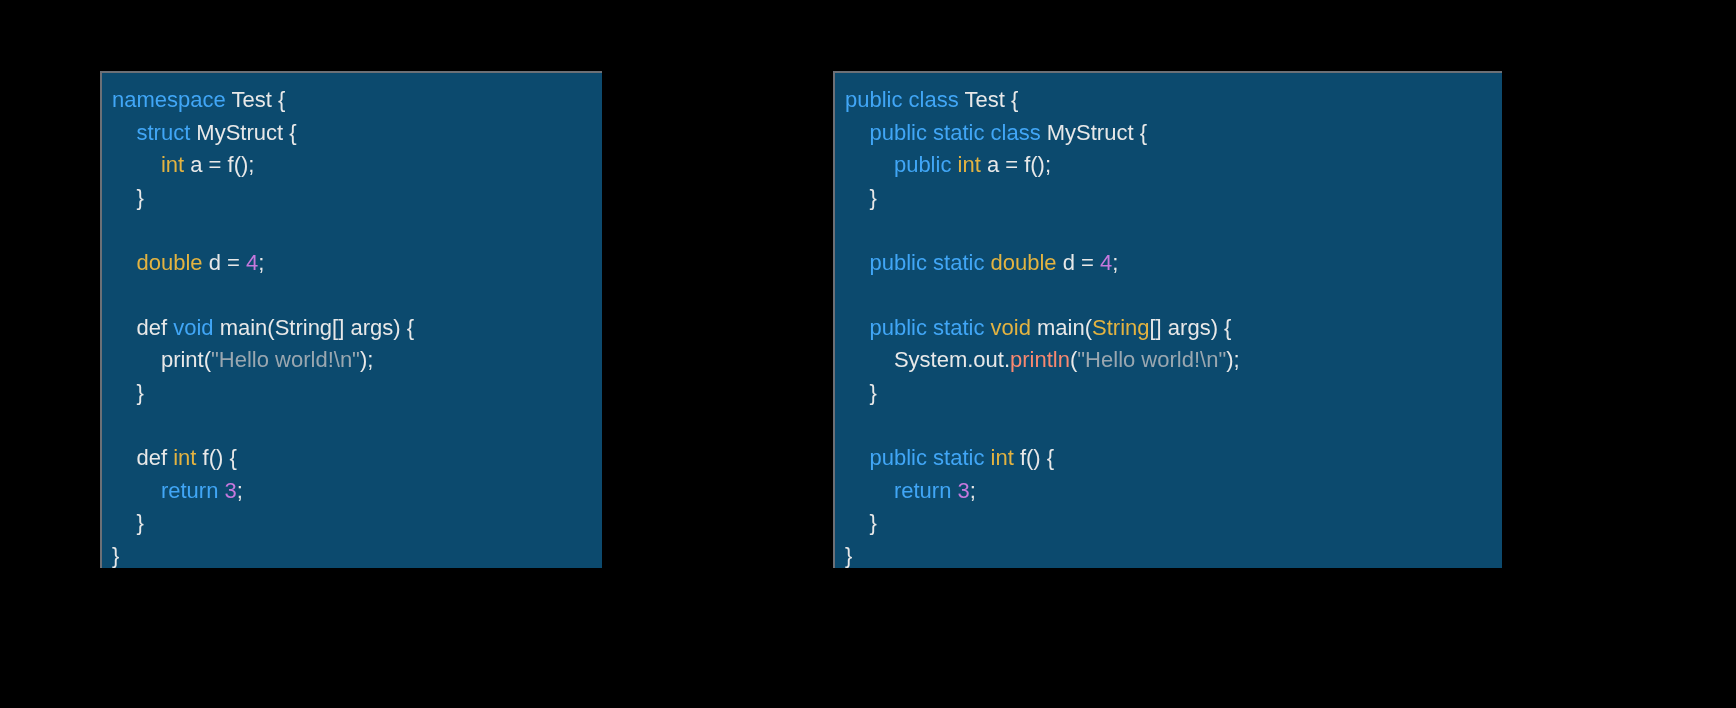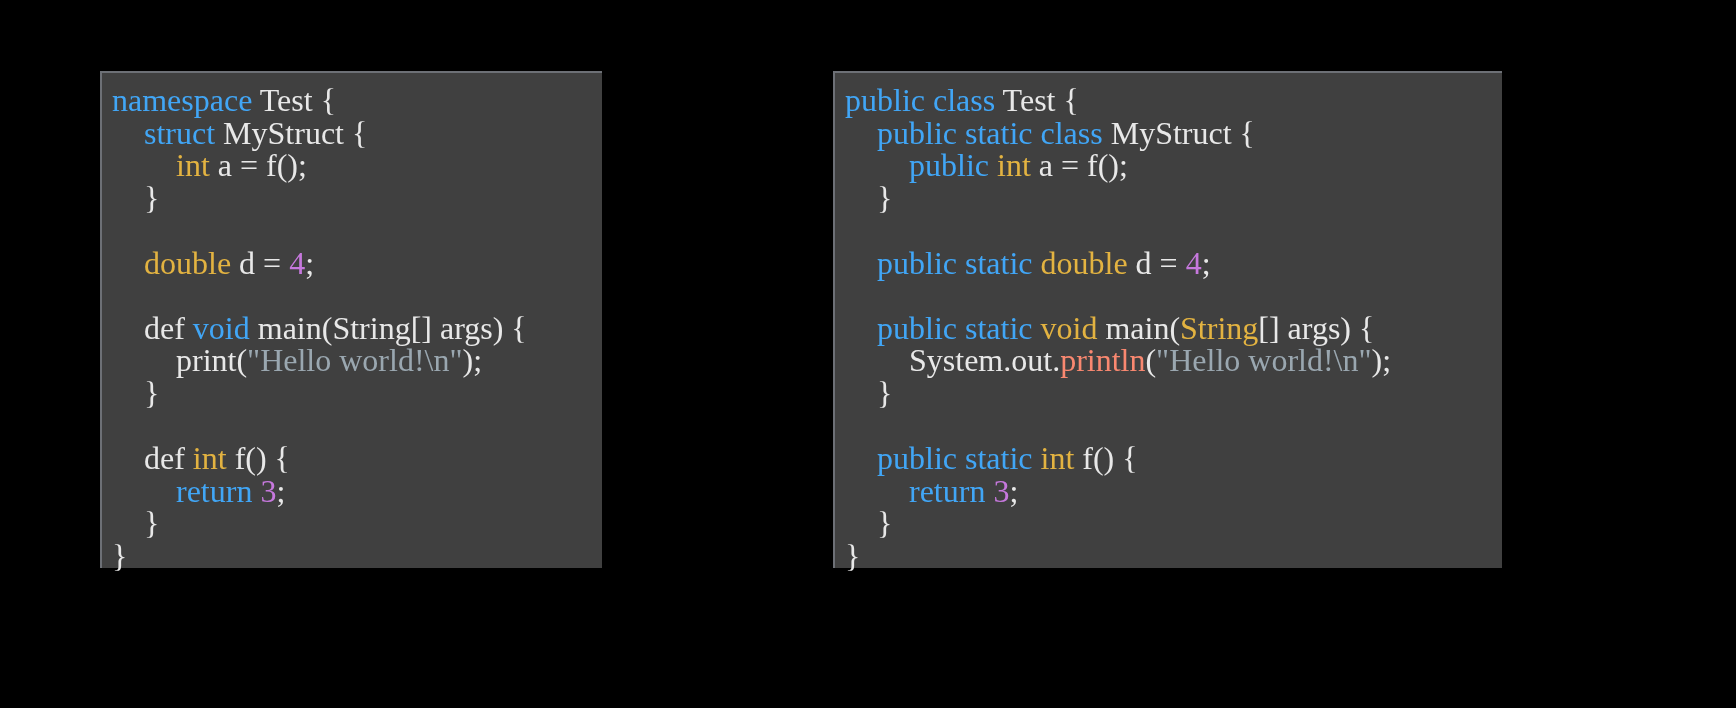--- a/index.html
+++ b/index.html
@@ -15,26 +15,26 @@
   }
   #stage {
     position: relative;
     width: 1736px;
     height: 708px;
     background: #000000;
   }
 
   .code-panel {
     position: absolute;
-    background: #404040;
+    background: #0c4a6e;
     box-sizing: border-box;
     overflow: visible;
     white-space: pre;
-    font-family: Liberation Serif, serif;
-    font-size: 32px;
+    font-family: Liberation Sans, sans-serif;
+    font-size: 22px;
     line-height: 32.55px;
     letter-spacing: 0px;
     color: #e8e8e8;
     border-top: 2px solid #6d7076;
     border-left: 2px solid #6d7076;
   }
 
   #panel-left {
     left: 100px;
     top: 71px;

